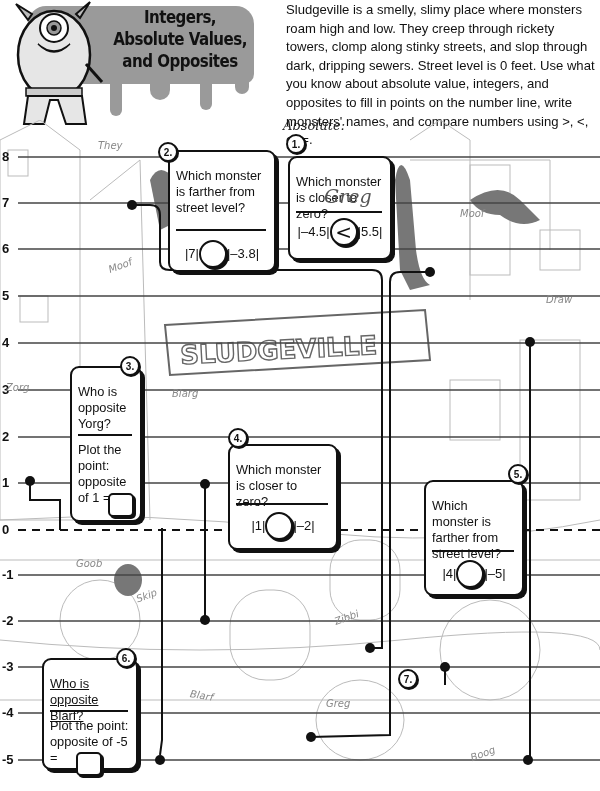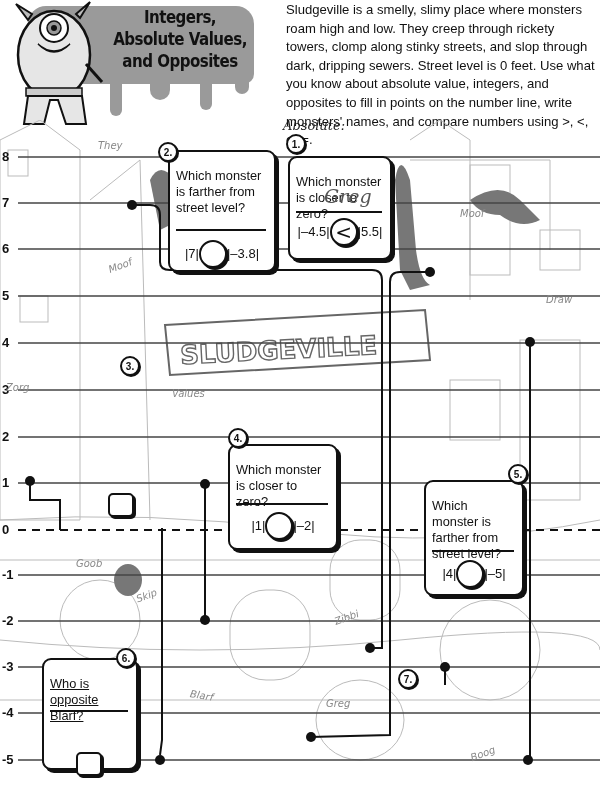--- a/index.html
+++ b/index.html
@@ -154,21 +154,21 @@
   <div class="tick-label" style="top:493px;">-2</div>
   <div class="tick-label" style="top:539px;">-3</div>
   <div class="tick-label" style="top:585px;">-4</div>
   <div class="tick-label" style="top:632px;">-5</div>
 
   <div class="monster-name" style="left:98px;top:20px;">They</div>
   <div class="monster-name" style="left:108px;top:140px;transform:rotate(-20deg);">Moof</div>
   <div class="monster-name" style="left:460px;top:88px;">Moof</div>
   <div class="monster-name" style="left:546px;top:174px;">Draw</div>
   <div class="monster-name" style="left:6px;top:262px;">Zorg</div>
-  <div class="monster-name" style="left:172px;top:268px;">Values</div>
+  <div class="monster-name" style="left:172px;top:268px;">Blarg</div>
   <div class="monster-name" style="left:76px;top:438px;">Goob</div>
   <div class="monster-name" style="left:136px;top:470px;transform:rotate(-20deg);">Skip</div>
   <div class="monster-name" style="left:334px;top:492px;transform:rotate(-20deg);">Zibbi</div>
   <div class="monster-name" style="left:190px;top:570px;transform:rotate(10deg);">Blarf</div>
   <div class="monster-name" style="left:326px;top:578px;">Greg</div>
   <div class="monster-name" style="left:470px;top:628px;transform:rotate(-20deg);">Boog</div>
 
   <div class="bubble" style="left:168px;top:30px;width:108px;height:122px;">
     <span class="q">Which monster is farther from street level?</span>
     <div class="answer-line" style="top:77px;"></div>
@@ -185,20 +185,25 @@
     <span class="handwritten" style="left:34px;top:30px;">Greg</span>
     <div class="answer-line" style="top:53px;"></div>
     <div class="compare" style="top:60px;">
       <span>|–4.5|</span>
       <span class="compare-circle">&lt;</span>
       <span>|5.5|</span>
     </div>
   </div>
   <div class="badge" style="left:286px;top:14px;">1.</div>
 
+  <div class="bubble" style="left:70px;top:246px;width:72px;height:156px;">
+    <span class="q">Who is opposite Yorg?</span>
+    <div class="answer-line" style="top:66px;"></div>
+    <span class="q" style="position:absolute;top:74px;left:6px;width:58px;">Plot the point: opposite of 1 =</span>
+  </div>
   <div class="answer-box" style="position:absolute;left:108px;top:373px;"></div>
   <div class="badge" style="left:120px;top:236px;">3.</div>
 
   <div class="bubble" style="left:228px;top:324px;width:110px;height:106px;">
     <span class="q">Which monster is closer to zero?</span>
     <div class="answer-line" style="top:57px;"></div>
     <div class="compare" style="top:66px;">
       <span>|1|</span>
       <span class="compare-circle"></span>
       <span>|–2|</span>
@@ -213,18 +218,19 @@
       <span>|4|</span>
       <span class="compare-circle"></span>
       <span>|–5|</span>
     </div>
   </div>
   <div class="badge" style="left:508px;top:344px;">5.</div>
 
   <div class="bubble" style="left:42px;top:538px;width:96px;height:112px;text-decoration:underline;">
     <span class="q">Who is opposite Blarf?</span>
     <div class="answer-line" style="top:50px;"></div>
+    <span class="q" style="position:absolute;top:58px;left:6px;width:86px;">Plot the point: opposite of -5 =</span>
   </div>
   <div class="answer-box" style="position:absolute;left:76px;top:632px;"></div>
   <div class="badge" style="left:116px;top:528px;">6.</div>
 
   <div class="badge" style="left:398px;top:549px;">7.</div>
 </div>
 
 </body></html>

